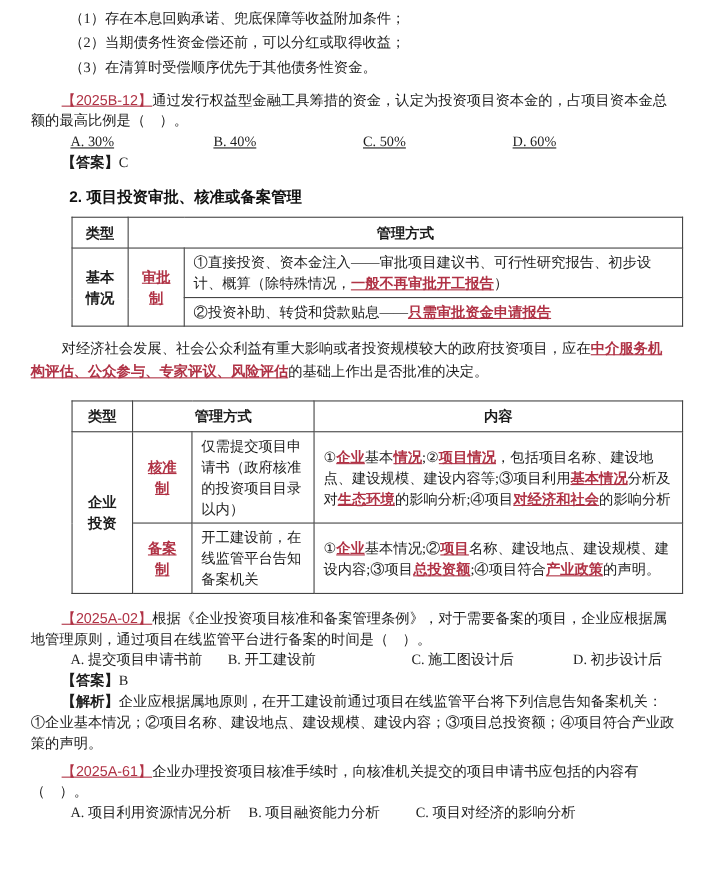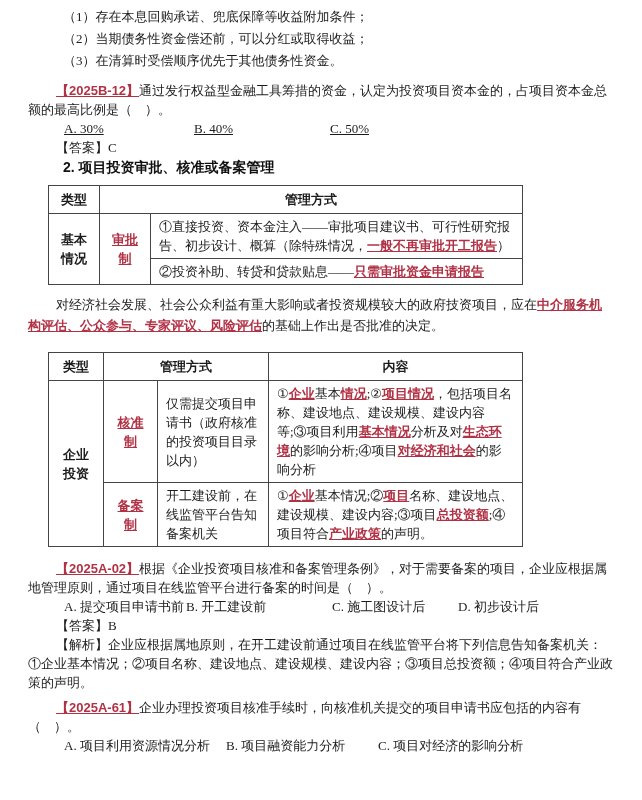--- a/index.html
+++ b/index.html
@@ -10,46 +10,46 @@
     font-size:13px;
   }
   .page{padding:6px 28px 0 28px;}
 
   
   .intro p{margin:0;line-height:22px;padding-left:35px;}
 
   
   .q-line{margin:0;line-height:19px;text-indent:28px;}
   .q-tag{
-    color:var(--accent);font-weight:bold;text-decoration:underline;
+    color:var(--accent);font-weight:normal;text-decoration:underline;
     font-family:"Liberation Sans","DejaVu Sans",sans-serif;
     margin-top:40px;
   }
   .opts{display:grid;padding-left:36px;line-height:19px;margin:0;}
   .opts-q1{grid-template-columns:130px 136px 136px auto;text-decoration:underline;}
-  .opts-q2{grid-template-columns:122px 146px 126px auto;}
+  .opts-q2{grid-template-columns:122px 146px 126px auto;gap:21px;}
   .opts-q3a{grid-template-columns:162px 152px auto;}
   .lbl-line{margin:0;line-height:19px;padding-left:28px;}
-  .lbl{font-weight:normal;font-family:"Liberation Sans","DejaVu Sans",sans-serif;}
+  .lbl{font-weight:bold;font-family:"Liberation Sans","DejaVu Sans",sans-serif;}
   .analysis{margin:0;line-height:19px;text-indent:28px;}
 
   
   .section-heading{
     font-family:"Liberation Sans","DejaVu Sans",sans-serif;
     font-weight:bold;font-size:14px;color:#111;
-    margin:2px 0 2px 35px;
+    margin:14px 0 2px 35px;
   }
 
   
   .body-para{margin:9px 0 16px 0;line-height:21px;text-indent:28px;}
 
   
   table{
     border-collapse:collapse;table-layout:fixed;
-    width:475px;margin:8px 0 0 20px;
+    width:556px;margin:8px 0 0 37px;
   }
   td,th{
     border:1px solid #454545;padding:3px 8px;
     vertical-align:middle;line-height:19px;text-align:left;
     font-weight:normal;
   }
   th{
     text-align:center;font-weight:bold;
     font-family:"Liberation Sans","DejaVu Sans",sans-serif;
     padding:4px 4px;
@@ -80,20 +80,21 @@
   </div>
 
   <div class="gap-md"></div>
 
   <div>
     <p class="q-line"><span class="q-tag">【2025B-12】</span><span>通过发行权益型金融工具筹措的资金，认定为投资项目资本金的，占项目资本金总额的最高比例是（　）。</span></p>
     <div class="opts opts-q1">
       <span>A. 30%</span>
       <span>B. 40%</span>
       <span>C. 50%</span>
+      <span>D. 60%</span>
     </div>
     <p class="lbl-line"><span class="lbl">【答案】</span><span>C</span></p>
   </div>
 
   <h3 class="section-heading">2. 项目投资审批、核准或备案管理</h3>
 
   <table class="t1">
     <colgroup>
         <col class="c-type">
         <col class="c-method">

